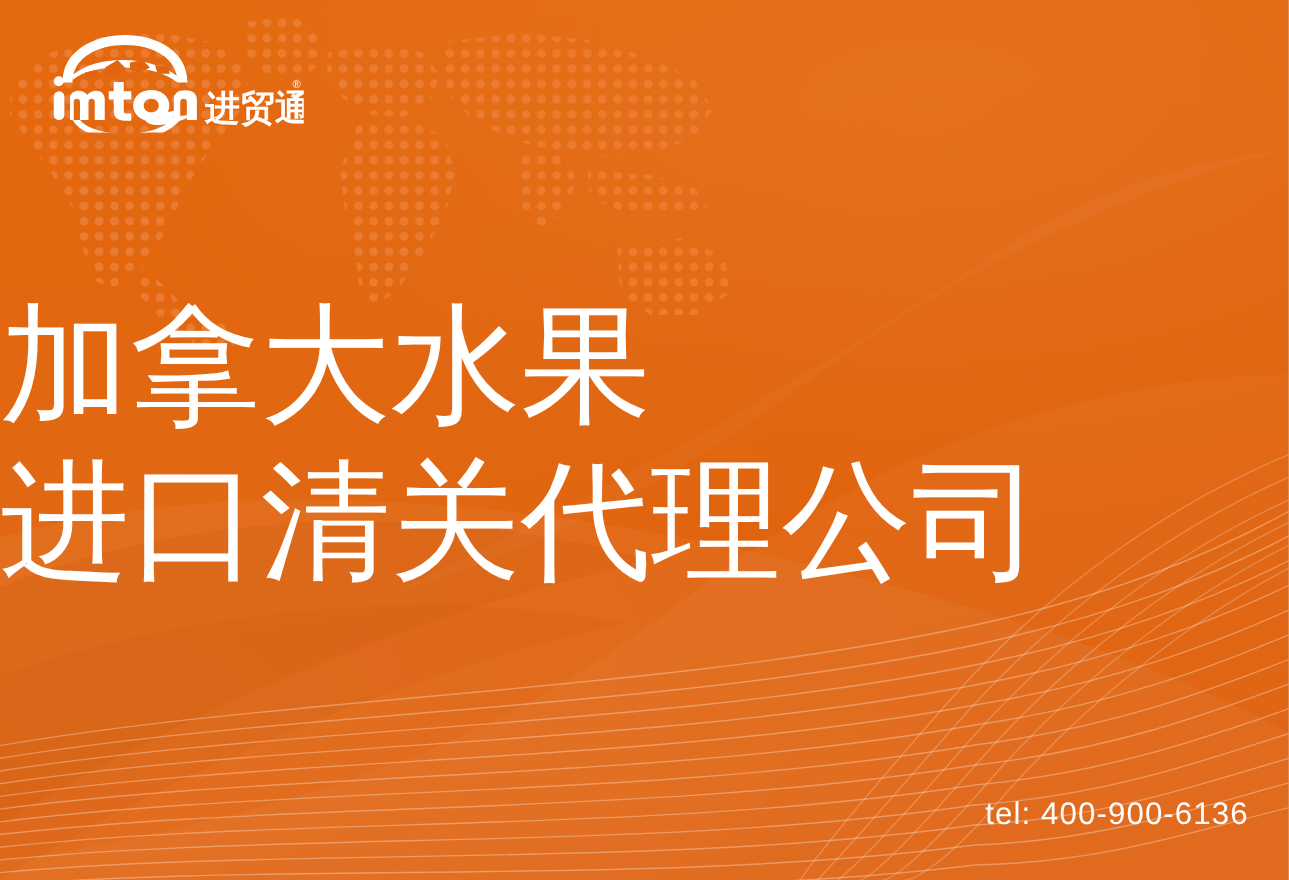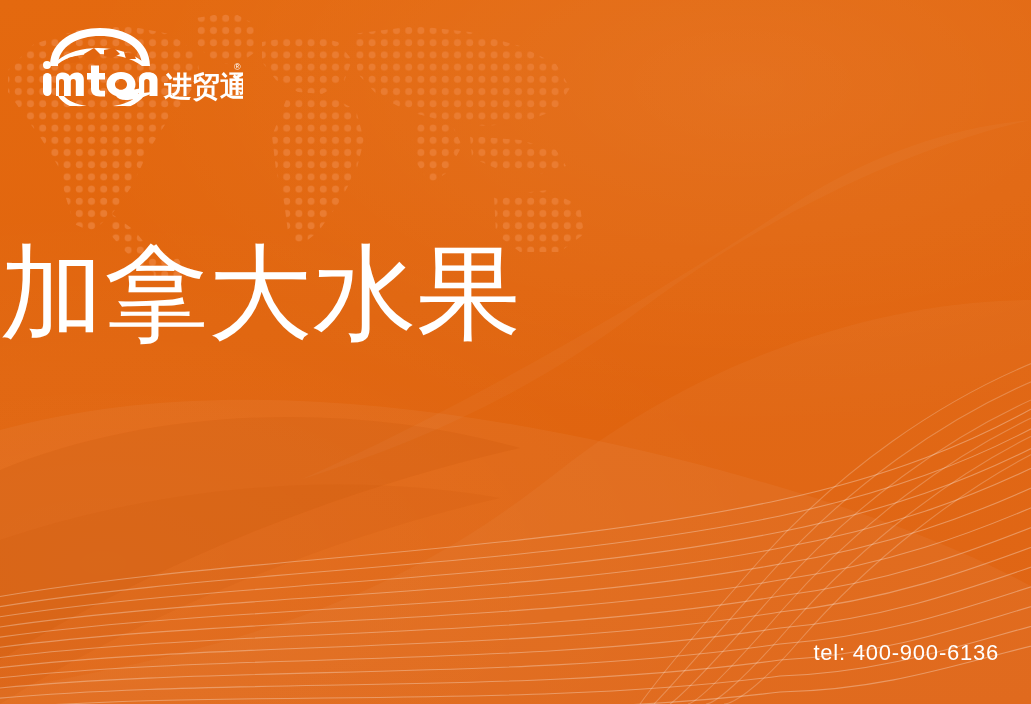--- a/index.html
+++ b/index.html
@@ -84,21 +84,21 @@
   }
   #headline-line-1 { font-size: 104px; }
   #headline-line-2 { font-size: 104px; margin-top: 2px; }
 
   
   #phone {
     position: absolute;
     right: 32px;
     bottom: 38px;
     color: #ffffff;
-    font-size: 22px;
+    font-size: 25px;
     font-family: "Liberation Sans", sans-serif;
     font-weight: 400;
     letter-spacing: 0.035em;
     white-space: nowrap;
   }
 </style>
 </head>
 <body>
 
 <div id="banner">
@@ -241,17 +241,18 @@
                  C92 77 78 81 62 81 C46 81 32 77 26 70 Z"></path>
         <path d="M78 70 C86 66 96 63 106 62 L100 68 C104 67 110 66 116 66
                  C110 70 100 73 90 74 C84 74.5 80 73 78 70 Z"></path>
         <path d="M83 67 L97 63 L93 68 Z"></path>
       </g>
     </svg>
   </div>
 
   <div id="headline">
     <span class="headline-line" id="headline-line-1">加拿大水果</span>
+    <span class="headline-line" id="headline-line-2">进口清关代理公司</span>
   </div>
 
   <div id="phone">tel: 400-900-6136</div>
 
 </div>
 
 </body></html>

